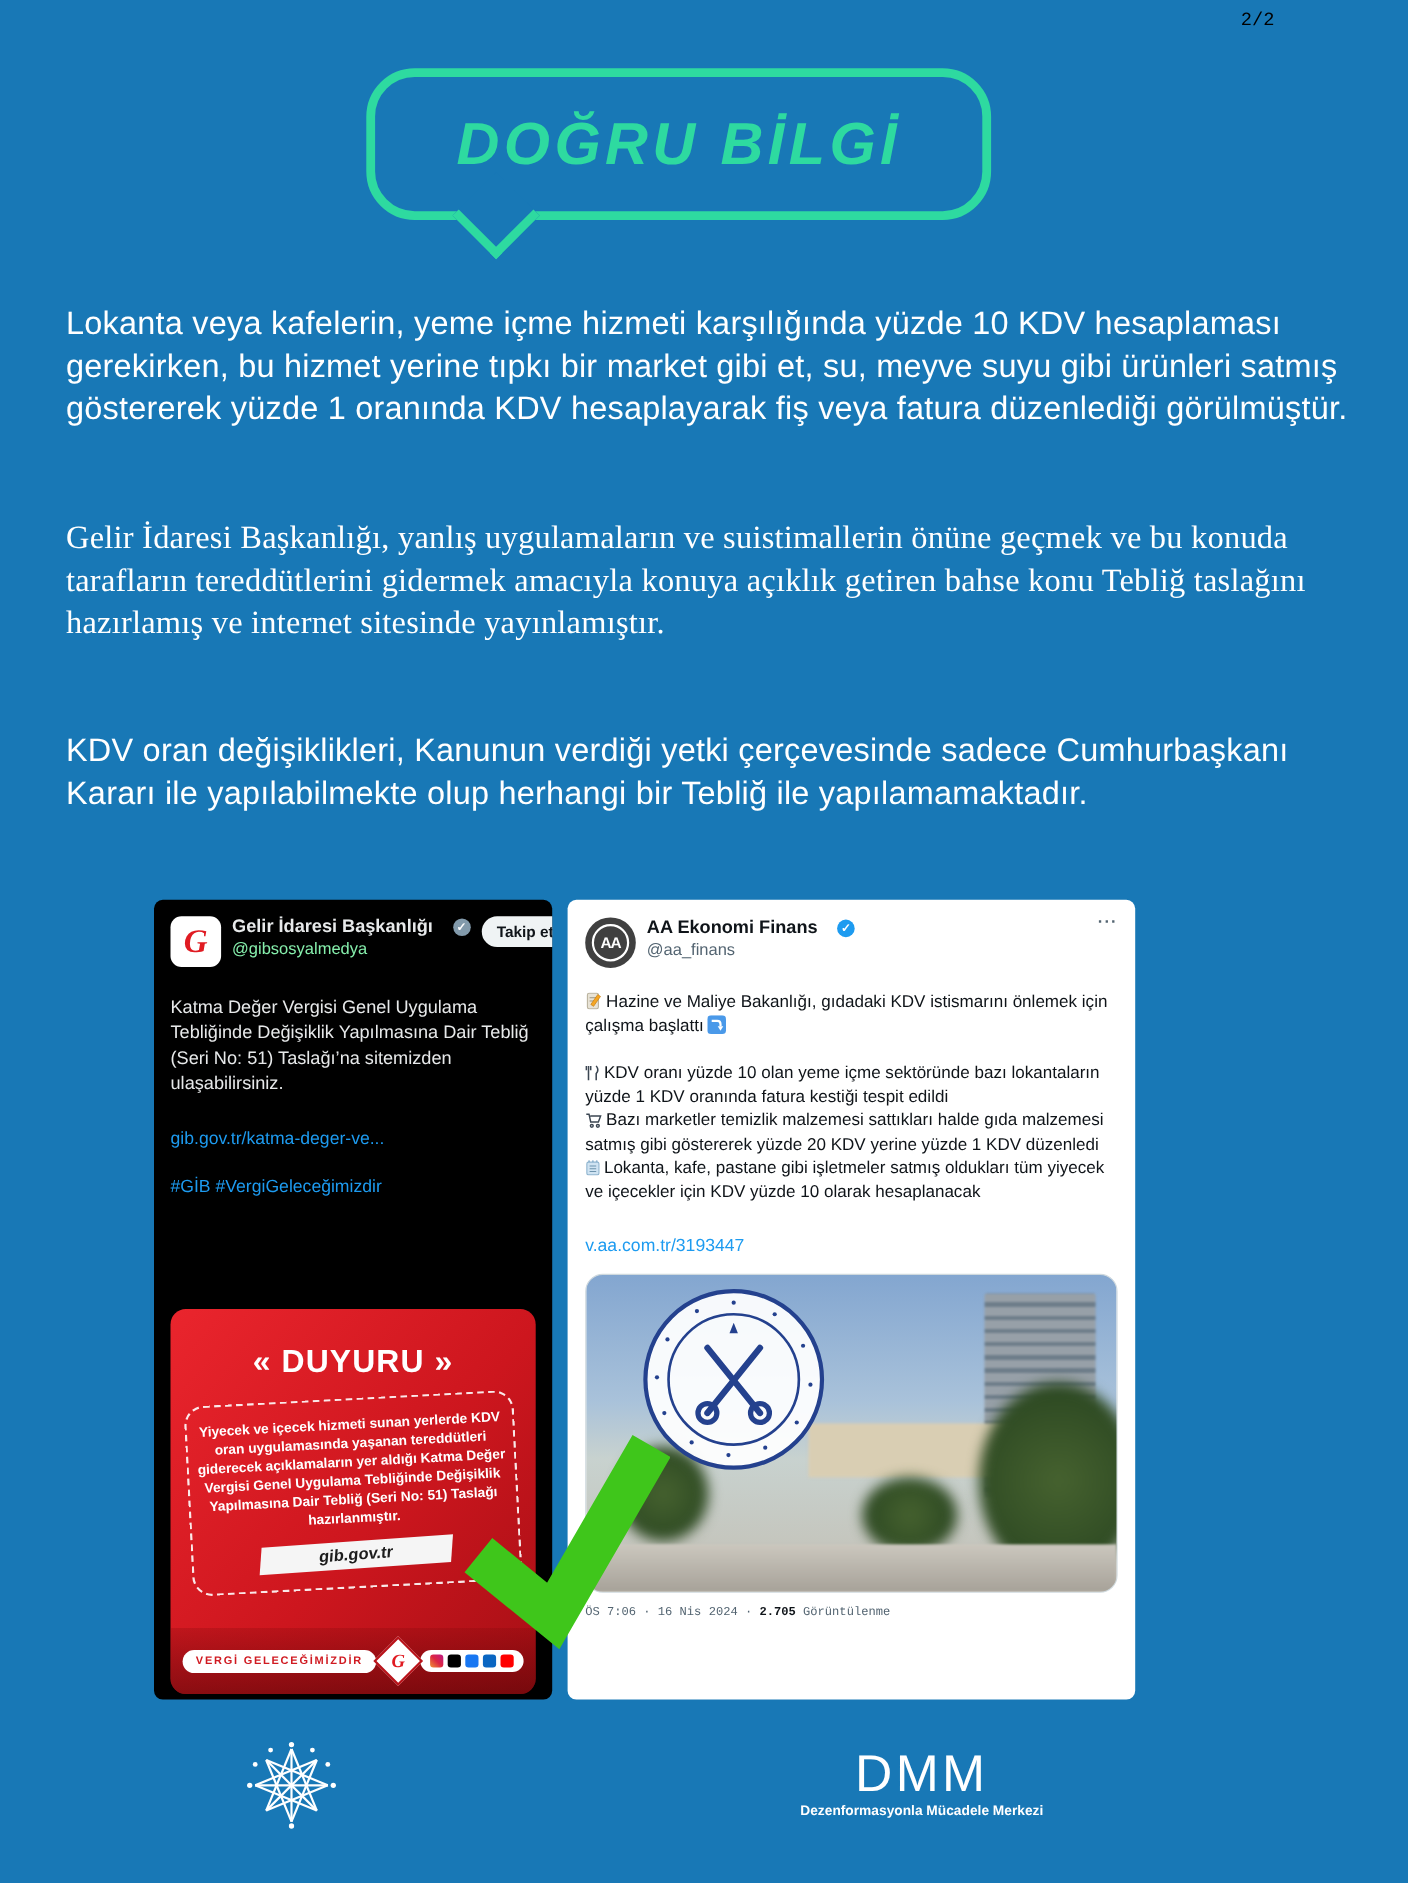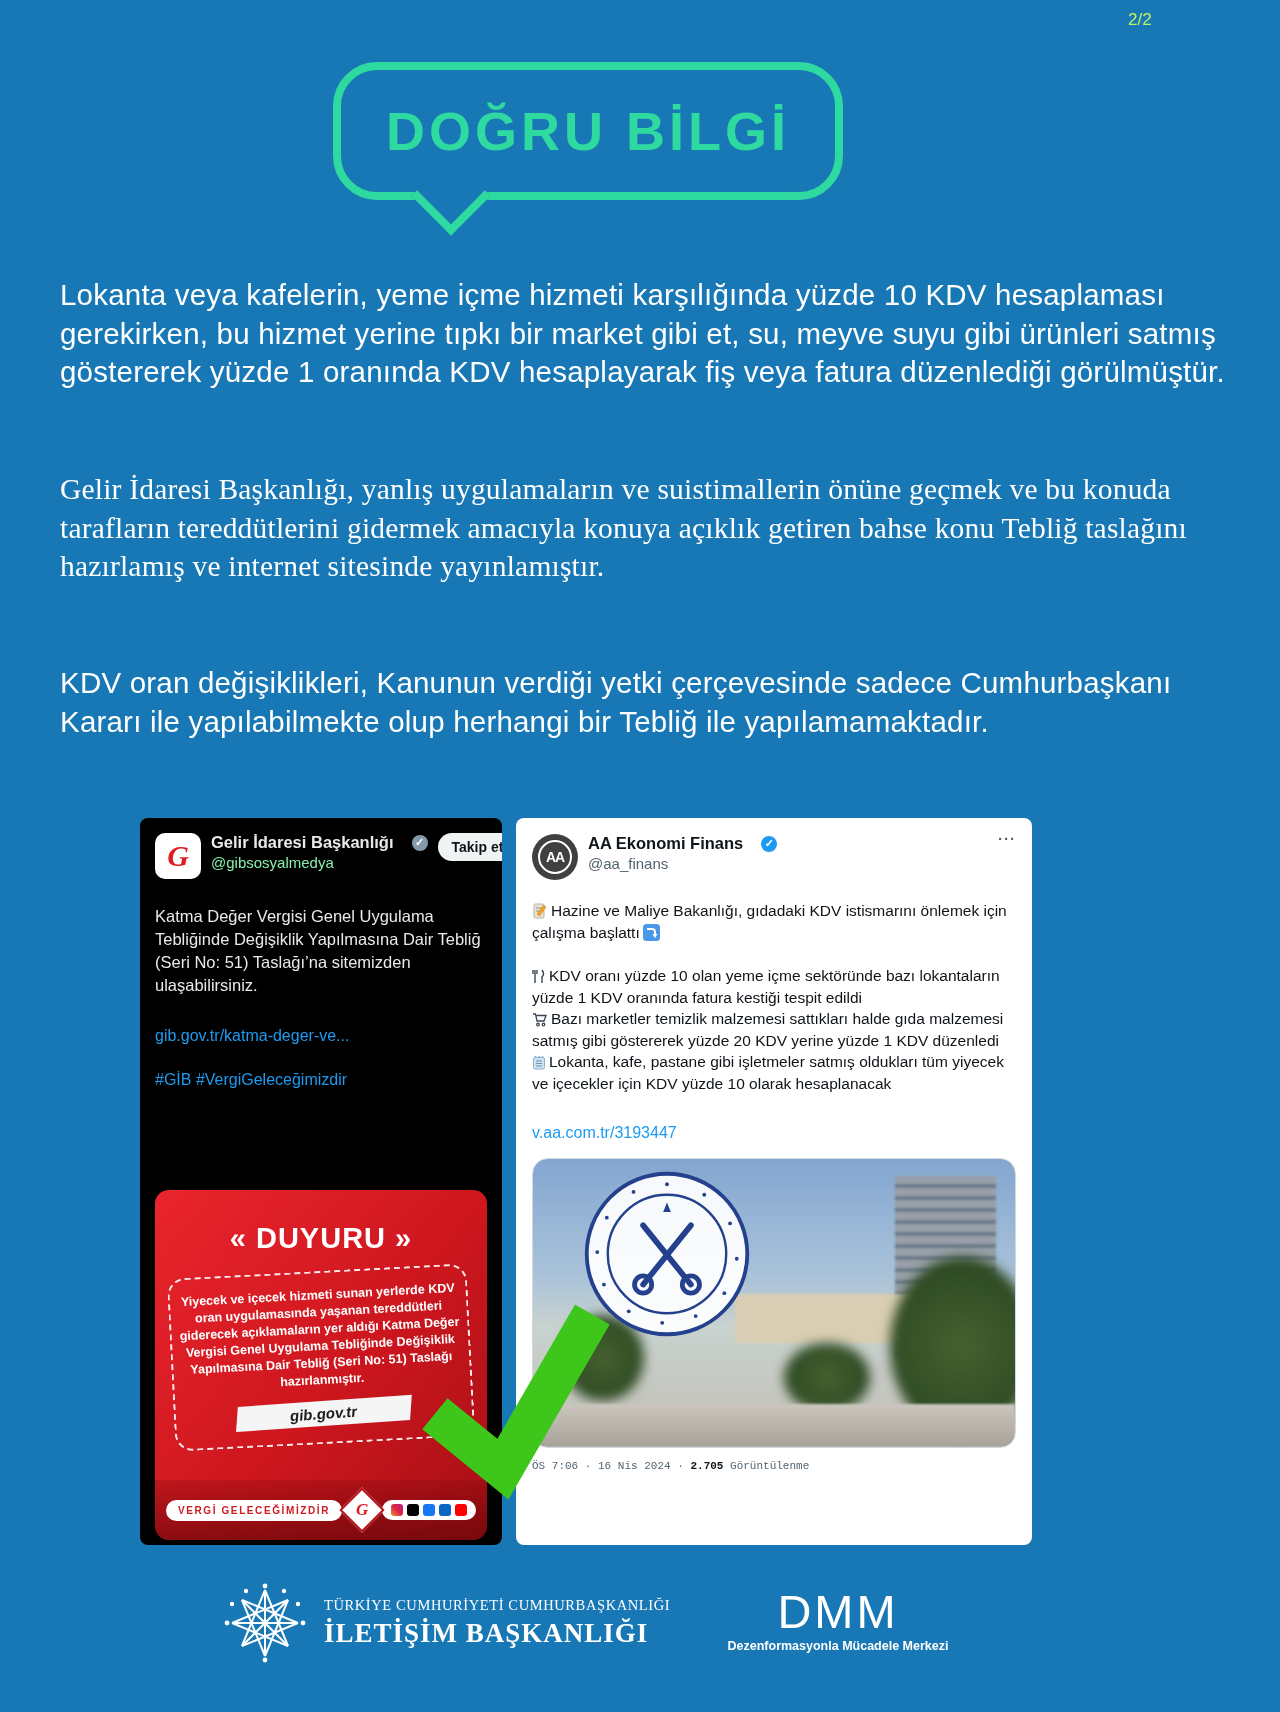--- a/index.html
+++ b/index.html
@@ -1,25 +1,25 @@
 <!DOCTYPE html>
 <html><head>
 <meta charset="utf-8">
 <style>
   * { margin:0; padding:0; box-sizing:border-box; }
   body { background:#0c4f7e; font-family:"Liberation Sans", sans-serif; }
   .canvas { position:relative; width:1280px; height:1712px; background:#1878b6; overflow:hidden; margin:0 auto; }
 
   
-  .page-num { position:absolute; left:1128px; top:10px; color:#bef264; font-size:17px; }
-
-  
-  .bubble { position:absolute; left:333px; top:62px; width:510px; height:138px;
+  .page-num { position:absolute; left:1128px; top:10px; color:#000000; font-size:17px;font-family:Liberation Mono, monospace; }
+
+  
+  .bubble { position:absolute; left:333px; top:62px; width:568px; height:138px;
             border:8px solid #2edaa0; border-radius:44px;
-            display:flex; align-items:center; justify-content:center; }
+            display:flex; align-items:center; justify-content:center;font-style:italic; }
   .bubble-tail { position:absolute; left:82px; bottom:-32px; width:56px; height:56px;
                  background:#1878b6; border-right:8px solid #2edaa0; border-bottom:8px solid #2edaa0;
                  transform:rotate(45deg); }
   .bubble-label { color:#2edaa0; font-size:54px; font-weight:800; letter-spacing:4px; }
 
   
   .para { position:absolute; left:60px; width:1168px; color:#ffffff; font-size:29.5px; line-height:38.5px; letter-spacing:.2px; }
   .p1 { top:276px; } .p2 { top:470px;font-family:Liberation Serif, serif; } .p3 { top:664px; }
 
   
@@ -293,24 +293,20 @@
         <circle cx="43" cy="6" r="2.4"></circle>
           <circle cx="62" cy="11" r="2.2"></circle>
           <circle cx="76" cy="24" r="2.2"></circle>
         <circle cx="81" cy="43" r="2.4"></circle>
           <circle cx="24" cy="11" r="2.2"></circle>
           <circle cx="10" cy="24" r="2.2"></circle>
         <circle cx="5" cy="43" r="2.4"></circle>
           <circle cx="43" cy="80" r="2.4"></circle>
       </g>
     </svg>
-    <div>
-      <div class="f-left-line1">TÜRKİYE CUMHURİYETİ CUMHURBAŞKANLIĞI</div>
-      <div class="f-left-line2">İLETİŞİM BAŞKANLIĞI</div>
-    </div>
   </div>
 
   <div class="f-right">
     <div class="f-dmm">DMM</div>
     <div class="f-dmm-sub">Dezenformasyonla Mücadele Merkezi</div>
   </div>
 
 </div>
 
 </body></html>

